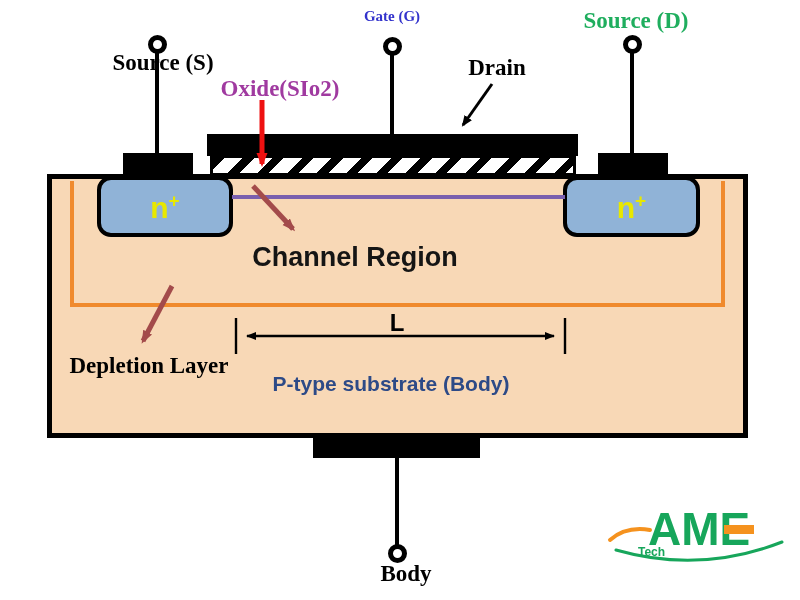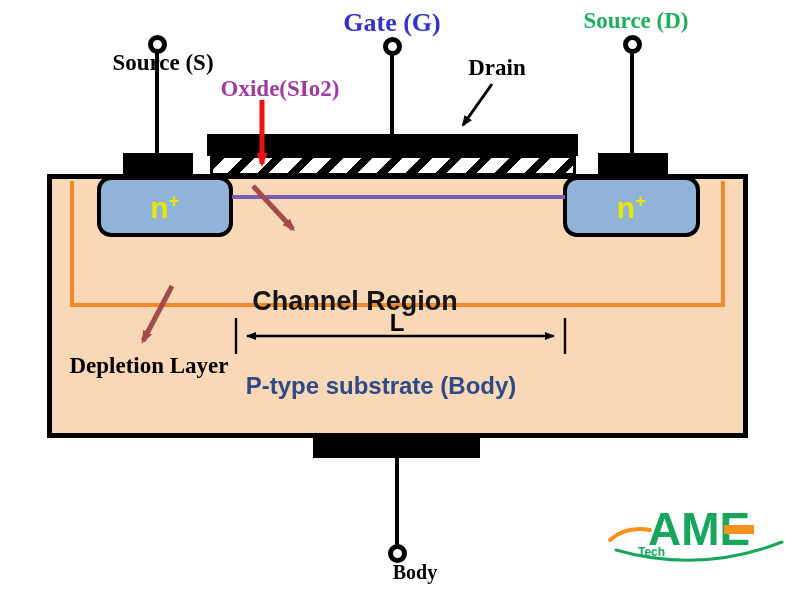--- a/index.html
+++ b/index.html
@@ -58,29 +58,29 @@
   .terminal-gate{left:383px;top:37px;}
   .terminal-drain{left:623px;top:35px;}
   .terminal-body{left:388px;top:544px;}
 
   
   .lbl{position:absolute;transform:translateX(-50%);white-space:nowrap;
     font-weight:bold;z-index:8;}
   .serif{font-family:"Liberation Serif",serif;}
   .sans{font-family:"Liberation Sans",sans-serif;}
   .lbl-source{left:163px;top:8px;font-size:23px;color:var(--ink);margin-top:42px;}
-  .lbl-gate{left:392px;top:8px;font-size:26px;color:var(--gate-blue);}
+  .lbl-gate{left:392px;top:8px;font-size:15px;color:var(--gate-blue);}
   .lbl-drain{left:636px;top:8px;font-size:23px;color:var(--drain-green);}
   .lbl-metal{left:497px;top:55px;font-size:23px;color:var(--ink);}
   .lbl-oxide{left:280px;top:76px;font-size:23px;color:var(--oxide-purple);}
-  .lbl-channel{left:355px;top:242px;font-size:27px;color:#151515;margin-top:44px;}
+  .lbl-channel{left:355px;top:242px;font-size:27px;color:#151515;}
   .lbl-depletion{left:149px;top:353px;font-size:23px;color:var(--ink);font-family:Liberation Serif, serif;}
   .lbl-length{left:397px;top:309px;font-size:24px;color:var(--ink);}
-  .lbl-substrate{left:381px;top:372px;font-size:24px;color:var(--substrate-text);text-align:right;}
-  .lbl-body{left:415px;top:561px;font-size:20px;color:var(--ink);}
+  .lbl-substrate{left:391px;top:372px;font-size:21px;color:var(--substrate-text);text-align:right;}
+  .lbl-body{left:406px;top:561px;font-size:23px;color:var(--ink);}
 
   
   .overlay{position:absolute;left:0;top:0;width:800px;height:600px;z-index:7;pointer-events:none;}
   .stroke-red{stroke:var(--arrow-red);stroke-width:5;}
   .stroke-brown{stroke:var(--arrow-brown);stroke-width:5;}
   .stroke-black{stroke:var(--ink);stroke-width:3;}
   .stroke-dim{stroke:var(--ink);stroke-width:2.4;}
   .fill-red{fill:var(--arrow-red);}
   .fill-brown{fill:var(--arrow-brown);}
   .fill-black{fill:var(--ink);}

